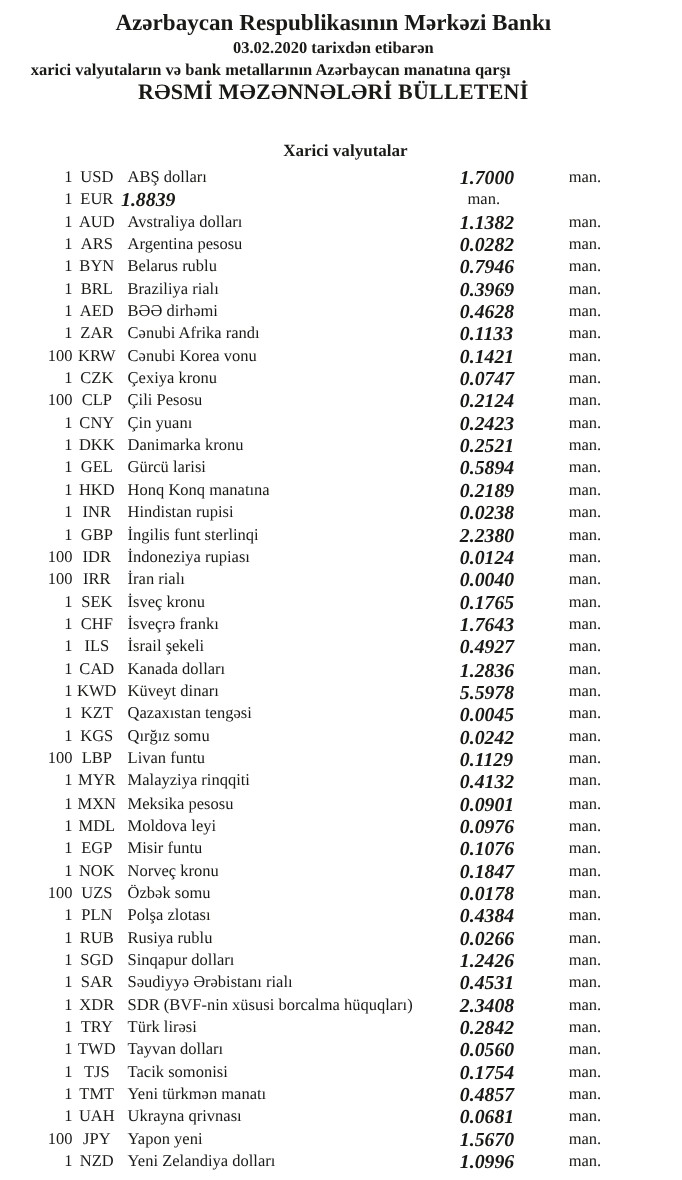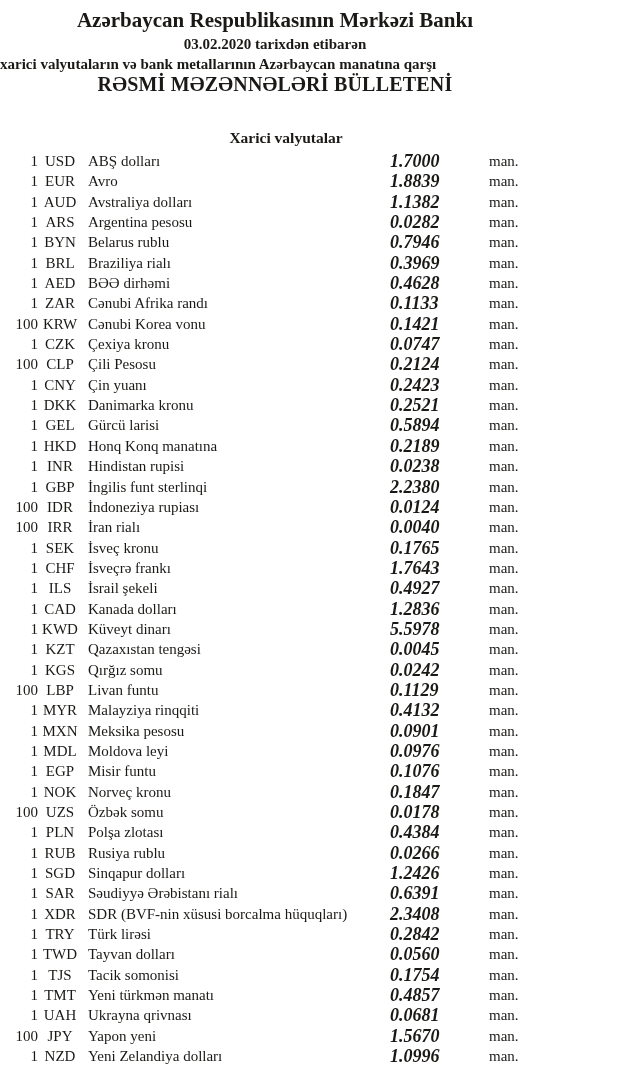--- a/index.html
+++ b/index.html
@@ -10,20 +10,21 @@
     width: 620px;
     height: 1073px;
     background: #ffffff;
     color: #1b1916;
     font-family: "Liberation Serif", "DejaVu Serif", serif;
     overflow: hidden;
   }
   .doc {
     padding-top: 7px;
     width: 550px;
+    margin-left: 28px;
   }
   .title {
     text-align: center;
     font-weight: bold;
     font-size: 21px;
     line-height: 27px;
   }
   .dateline {
     text-align: center;
     font-weight: bold;
@@ -95,21 +96,20 @@
     <span class="qty">1</span>
     <span class="code">USD</span>
     <span class="name">ABŞ dolları</span>
     <span class="rate">1.7000</span>
     <span class="unit">man.</span>
   </div>
 
   <div class="row">
     <span class="qty">1</span>
     <span class="code">EUR</span>
-    <span class="name">Avro</span>
     <span class="rate">1.8839</span>
     <span class="unit">man.</span>
   </div>
 
   <div class="row">
     <span class="qty">1</span>
     <span class="code">AUD</span>
     <span class="name">Avstraliya dolları</span>
     <span class="rate">1.1382</span>
     <span class="unit">man.</span>
@@ -376,21 +376,21 @@
     <span class="code">SGD</span>
     <span class="name">Sinqapur dolları</span>
     <span class="rate">1.2426</span>
     <span class="unit">man.</span>
   </div>
 
   <div class="row">
     <span class="qty">1</span>
     <span class="code">SAR</span>
     <span class="name">Səudiyyə Ərəbistanı rialı</span>
-    <span class="rate">0.6391</span>
+    <span class="rate">0.4531</span>
     <span class="unit">man.</span>
   </div>
 
   <div class="row">
     <span class="qty">1</span>
     <span class="code">XDR</span>
     <span class="name">SDR (BVF-nin xüsusi borcalma hüquqları)</span>
     <span class="rate">2.3408</span>
     <span class="unit">man.</span>
   </div>

